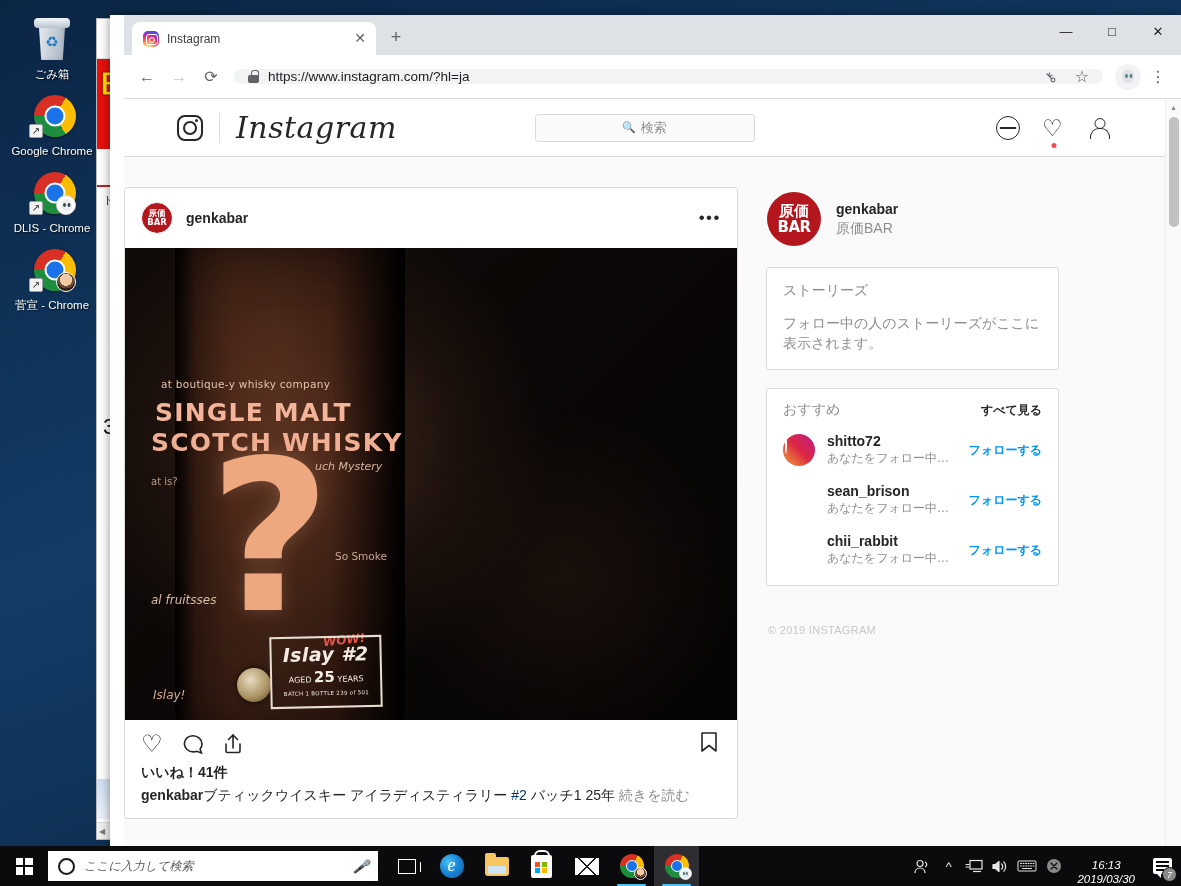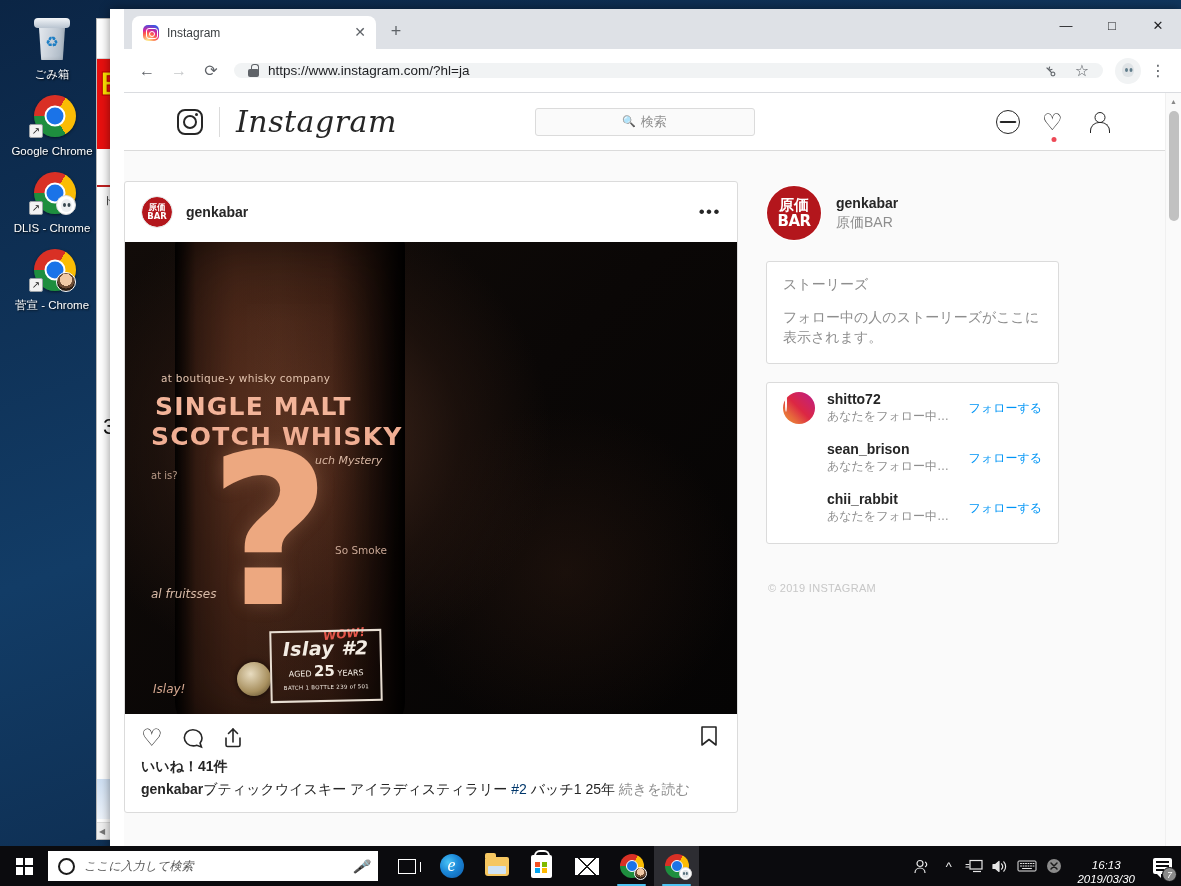--- a/index.html
+++ b/index.html
@@ -102,21 +102,21 @@
   .bgw-spacer { height: 200px; }
   .bgw-num { font-size: 22px; color: #111; padding-left: 6px; }
   .bgw-blue { position: absolute; left: 0; right: 0; bottom: 20px; height: 40px;
     background: linear-gradient(180deg,#cfe0f3,#eef4fb); }
   .bgw-hscroll { position: absolute; left: 0; right: 0; bottom: 0; height: 17px;
     background: #f0f0f0; border-top: 1px solid #dcdcdc; display: flex; align-items: center;
     justify-content: space-between; padding: 0 2px; color: #777; font-size: 8px; }
 
   
   #chrome-window {
-    position: absolute; left: 110px; top: 9px; width: 1071px; height: 846px;
+    position: absolute; left: 110px; top: 15px; width: 1071px; height: 846px;
     background: #fff; box-shadow: 0 0 10px rgba(0,0,0,.45);
     display: flex; flex-direction: column; overflow: hidden; padding-left: 14px;
   }
   
   .tabstrip {
     height: 40px; background: #dee1e6; display: flex; align-items: flex-end;
     position: relative; padding-left: 8px; flex: none;
   }
   .tab {
     height: 33px; width: 244px; background: #fff;
@@ -356,21 +356,21 @@
   .sug-ava .inner { width: 100%; height: 100%; border-radius: 50%; border: 1.5px solid #fff;
     overflow: hidden; }
   .sug-ava.ring .inner { width: 28px; height: 28px; }
   .ava-a { background: linear-gradient(150deg,#6f8ca3 0%,#3f5a70 40%,#2b3f52 100%); }
   .ava-b { background: linear-gradient(150deg,#f1d9c3 0%,#c98b6a 35%,#5a3b55 100%); }
   .ava-c { background: radial-gradient(circle at 50% 60%, #f5d23c 0 38%, #2b2b2b 39% 100%); }
   .sug-txt { flex: 1; overflow: hidden; }
   .sug-user { font-size: 14px; font-weight: bold; color: #262626; cursor: pointer; }
   .sug-sub { font-size: 12px; color: #8e8e8e; white-space: nowrap; overflow: hidden;
     text-overflow: ellipsis; margin-top: 1px; }
-  .sug-btn { font-size: 12px; font-weight: normal; color: #0095f6; cursor: pointer; flex: none; }
+  .sug-btn { font-size: 12px; font-weight: bold; color: #0095f6; cursor: pointer; flex: none; }
 
   .footer { padding: 6px 2px 0; }
   .footer-links { font-size: 11px; color: #c7c7c7; line-height: 19px; }
   .footer-links span { cursor: pointer; }
   .footer-copy { font-size: 11px; color: #c7c7c7; margin-top: 14px; letter-spacing: .3px; }
 
   
   .vscroll { width: 16px; background: #fafafa; border-left: 1px solid #f0f0f0;
     position: relative; flex: none; }
   .vs-up, .vs-dn { height: 16px; display: flex; align-items: center; justify-content: center;
@@ -670,20 +670,24 @@
             </div>
 
             <div class="card">
               <div class="card-pad">
                 <div class="card-title">ストーリーズ</div>
                 <div class="card-body">フォロー中の人のストーリーズがここに表示されます。</div>
               </div>
             </div>
 
             <div class="card">
+              <div class="sug-head">
+                <span class="sug-title">おすすめ</span>
+                <span class="sug-all">すべて見る</span>
+              </div>
 
               <div class="sug-row">
                 <span class="sug-ava ring"><span class="inner ava-a"></span></span>
                 <span class="sug-txt">
                   <div class="sug-user">shitto72</div>
                   <div class="sug-sub">あなたをフォロー中で...</div>
                 </span>
                 <span class="sug-btn">フォローする</span>
               </div>
 

